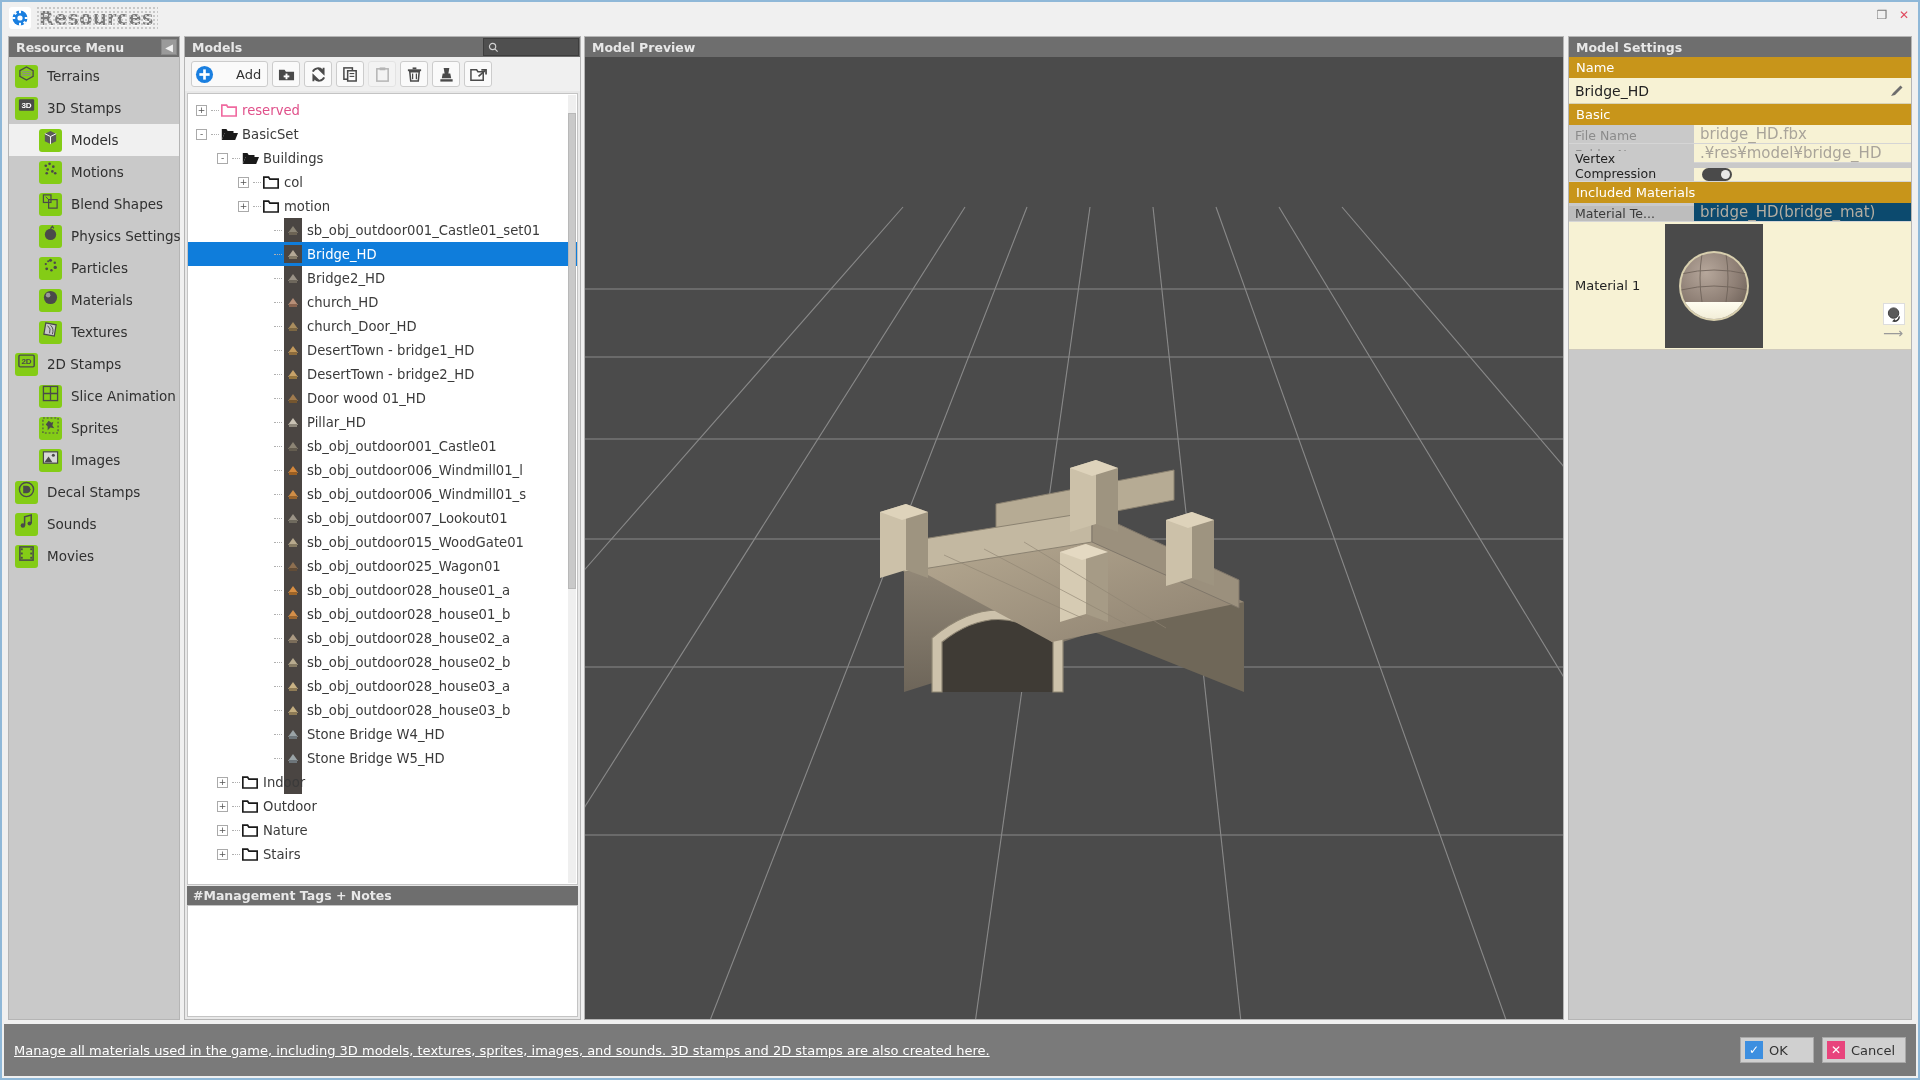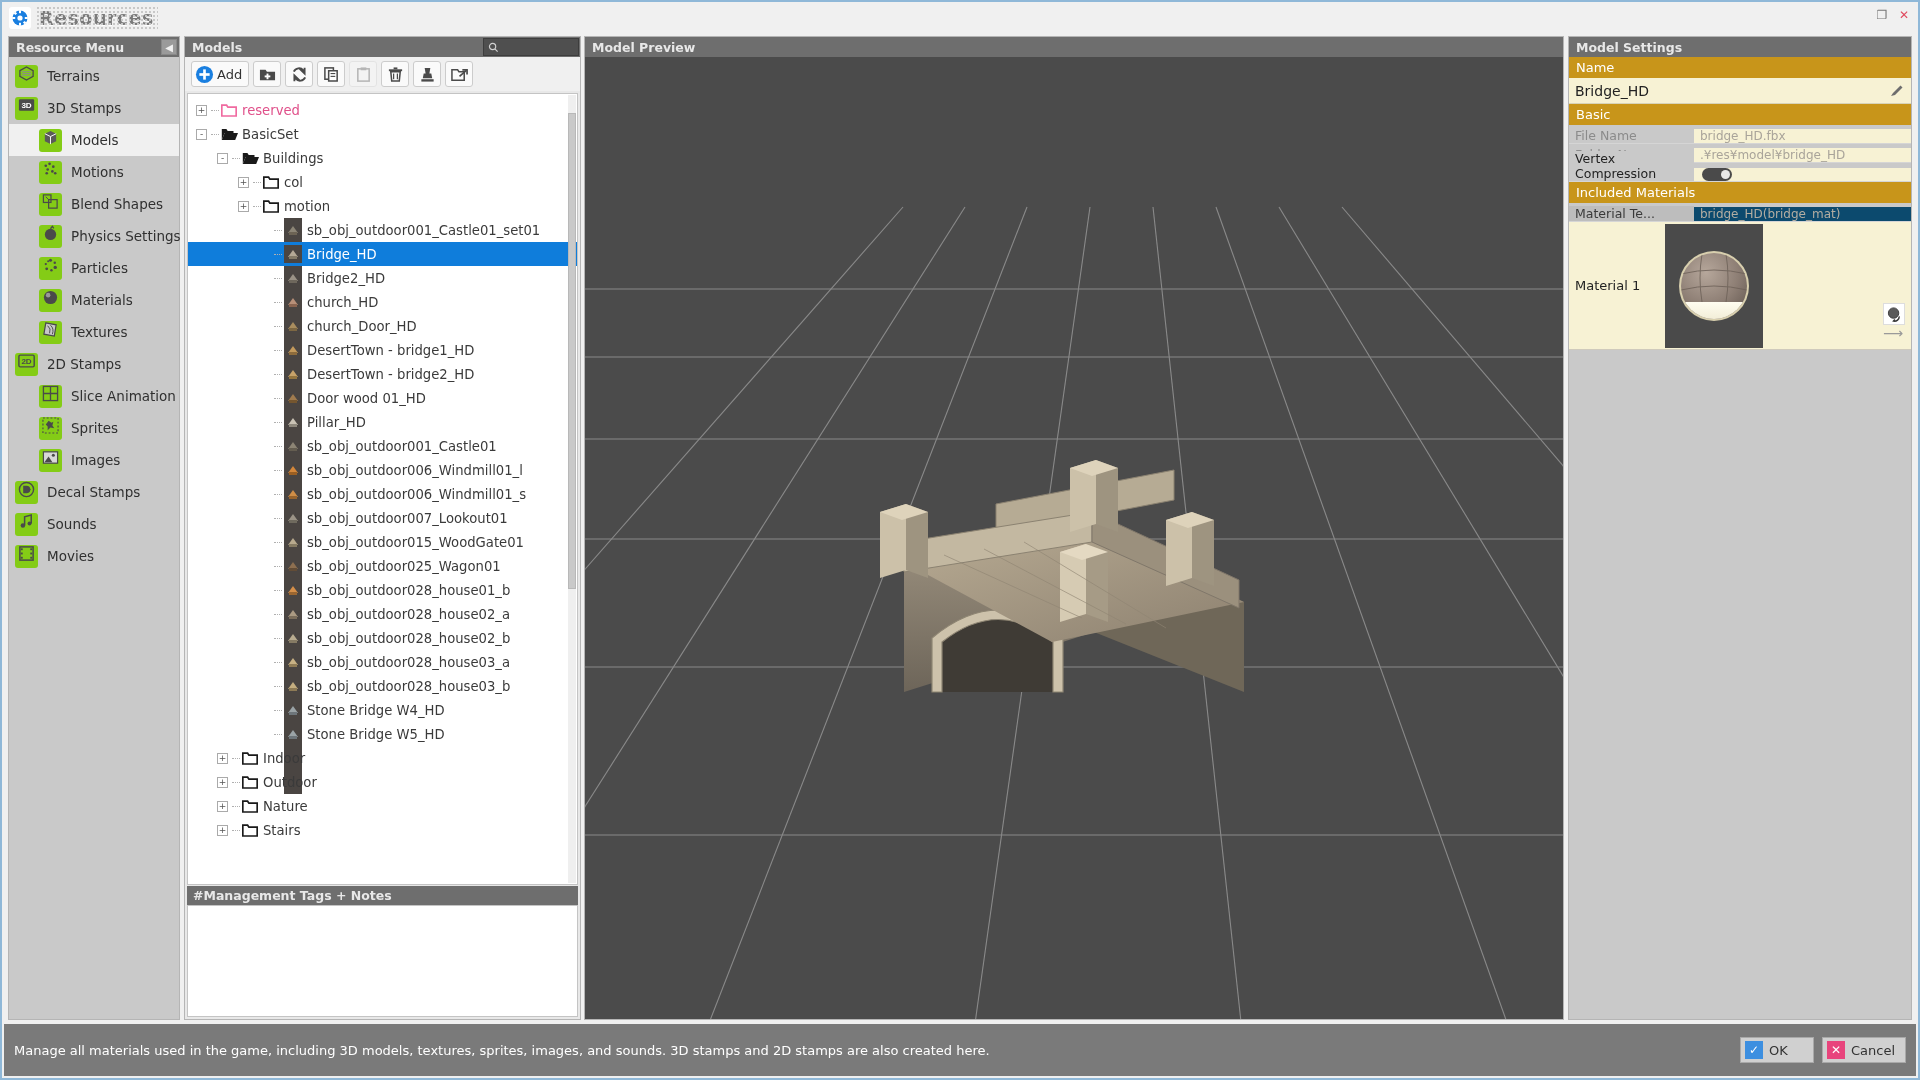--- a/index.html
+++ b/index.html
@@ -119,21 +119,21 @@
     display: flex; align-items: center; padding: 0 6px; gap: 4px;
   }
   .tb-btn {
     height: 26px; min-width: 28px;
     background: #fafafa; border: 1px solid #ccc; border-radius: 3px;
     display: flex; align-items: center; justify-content: center;
     padding: 0 4px; gap: 3px;
   }
   .tb-btn.add { padding: 0 6px 0 3px; }
   .tb-btn.disabled { opacity: 0.35; }
-  .tb-label { font-size: 13px; color: #333; font-weight: normal; }
+  .tb-label { font-size: 13px; color: #333; font-weight: normal; margin-left: 19px; }
   .tb-btn svg { display: block; }
 
   .tree-wrap {
     position: absolute; left: 2px; top: 56px; right: 2px; bottom: 134px;
     background: #ffffff; border: 1px solid #c4c4c4;
     overflow: hidden;
   }
   .tree {
     position: relative;
     padding-top: 4px;
@@ -223,21 +223,21 @@
   .row {
     height: 19px; display: flex; align-items: flex-end;
     border-bottom: 1px solid #d5d5d5;
   }
   .row .k {
     width: 125px; background: #c9c9c9; color: #8b8b8b;
     font-size: 12.5px; display: flex; align-items: center; padding-left: 6px;
   }
   .row .v {
     flex: 1; background: #f7f2d4; color: #a9a49a;
-    font-size: 12px; display: flex; align-items: center; padding-left: 6px;
+    font-size: 15px; display: flex; align-items: center; padding-left: 6px;
   }
   .row.active .k { color: #222; }
   .row.active .v { background: #f7f2d4; }
   .row.matte .k { background: #bdbdbd; color: #3a3a3a; }
   .row.matte .v { background: #0c4a6e; color: #b2ada2; }
   .toggle {
     width: 30px; height: 13px; border-radius: 7px; background: #4a4a4a;
     position: relative; margin-left: 2px;
   }
   .toggle .knob {
@@ -267,21 +267,21 @@
     position: absolute; left: 0; right: 0; top: 348px; bottom: 0;
     background: #c9c9c9;
   }
 
   
   .statusbar {
     position: absolute; left: 2px; right: 2px; bottom: 2px; height: 52px;
     background: #7a7a7a; display: flex; align-items: center;
     padding: 0 10px;
   }
-  .status-text { color: #ffffff; font-size: 13px; flex: 1; }
+  .status-text { color: #ffffff; font-size: 13px; flex: 1; text-decoration: underline; }
   .sbtn {
     height: 26px; min-width: 74px; margin-left: 8px;
     background: #d0d0d0; border: 1px solid #a9a9a9;
     display: flex; align-items: center; gap: 6px; padding: 0 10px 0 4px;
     font-size: 13px; color: #333;
   }
   .sbtn .chip {
     width: 18px; height: 18px; display: flex; align-items: center;
     justify-content: center; color: #fff; font-size: 12px; font-weight: bold;
   }
@@ -777,20 +777,31 @@
             <div class="tree-row">
               <span style="width: 71px; min-width: 71px; height: 1px;"></span>
               <span class="tw none"></span>
               <span class="tw-dots"></span>
               <span class="thumb"><svg width="18" height="18" viewBox="0 0 18 18">
                   <rect width="18" height="18" fill="#4a4542"></rect>
                   <path d="M4 12 L9 5 L14 12 Z" fill="#8d6f50"></path>
                   <rect x="5" y="11" width="8" height="3" fill="#624c36"></rect>
                 </svg></span>
               <span>sb_obj_outdoor025_Wagon01</span>
+            </div>
+            <div class="tree-row">
+              <span style="width: 71px; min-width: 71px; height: 1px;"></span>
+              <span class="tw none"></span>
+              <span class="tw-dots"></span>
+              <span class="thumb"><svg width="18" height="18" viewBox="0 0 18 18">
+                  <rect width="18" height="18" fill="#4a4542"></rect>
+                  <path d="M4 12 L9 5 L14 12 Z" fill="#d98f42"></path>
+                  <rect x="5" y="11" width="8" height="3" fill="#9e6528"></rect>
+                </svg></span>
+              <span>sb_obj_outdoor028_house01_a</span>
             </div>
             <div class="tree-row">
               <span style="width: 71px; min-width: 71px; height: 1px;"></span>
               <span class="tw none"></span>
               <span class="tw-dots"></span>
               <span class="thumb"><svg width="18" height="18" viewBox="0 0 18 18">
                   <rect width="18" height="18" fill="#4a4542"></rect>
                   <path d="M4 12 L9 5 L14 12 Z" fill="#d58f49"></path>
                   <rect x="5" y="11" width="8" height="3" fill="#9b6630"></rect>
                 </svg></span>

